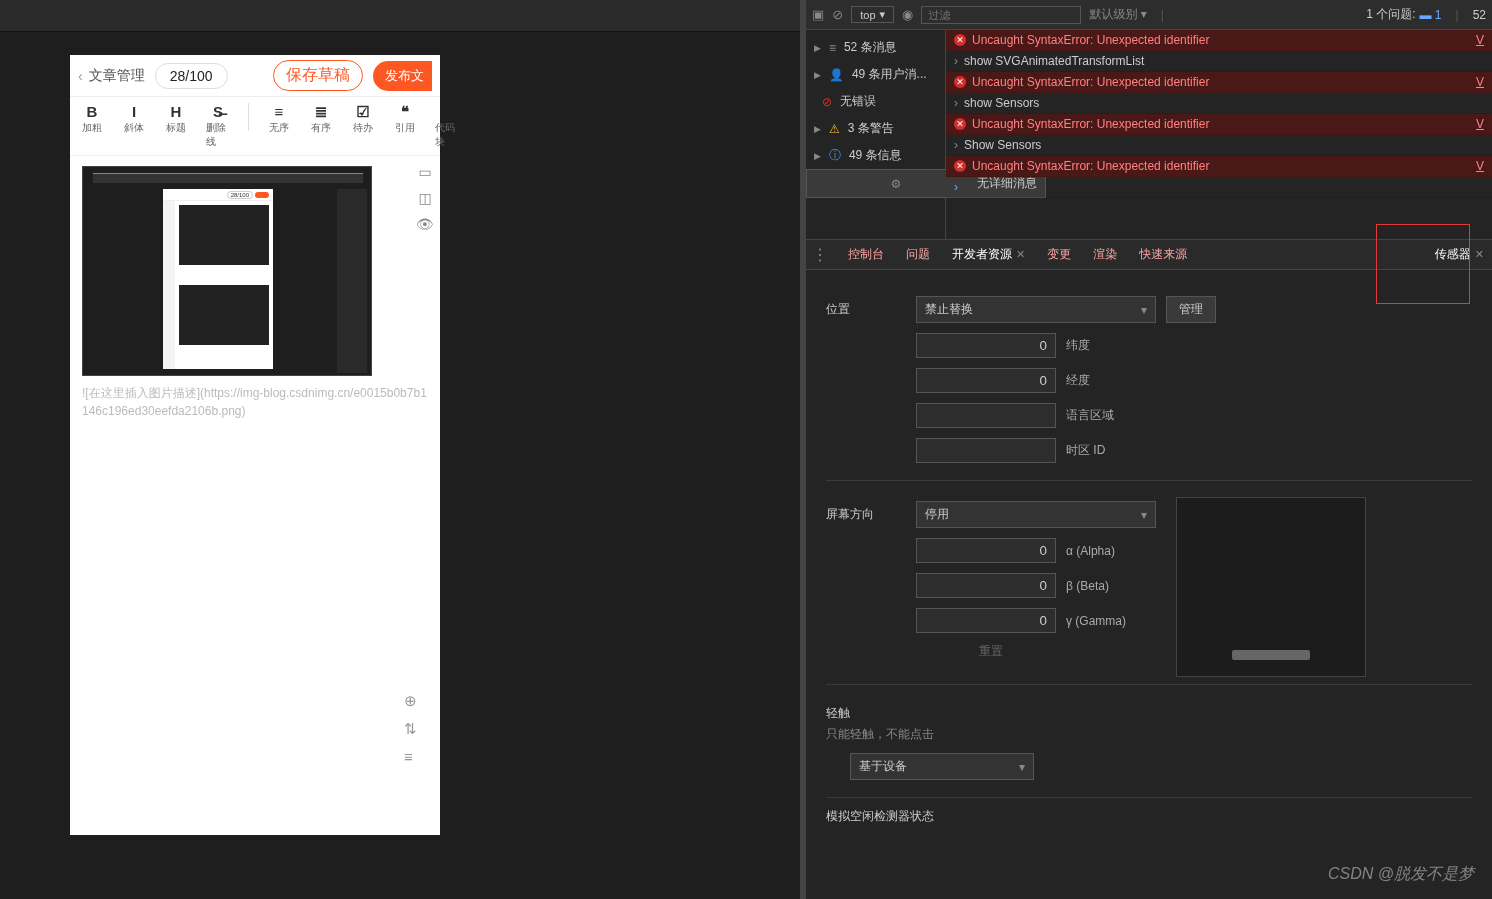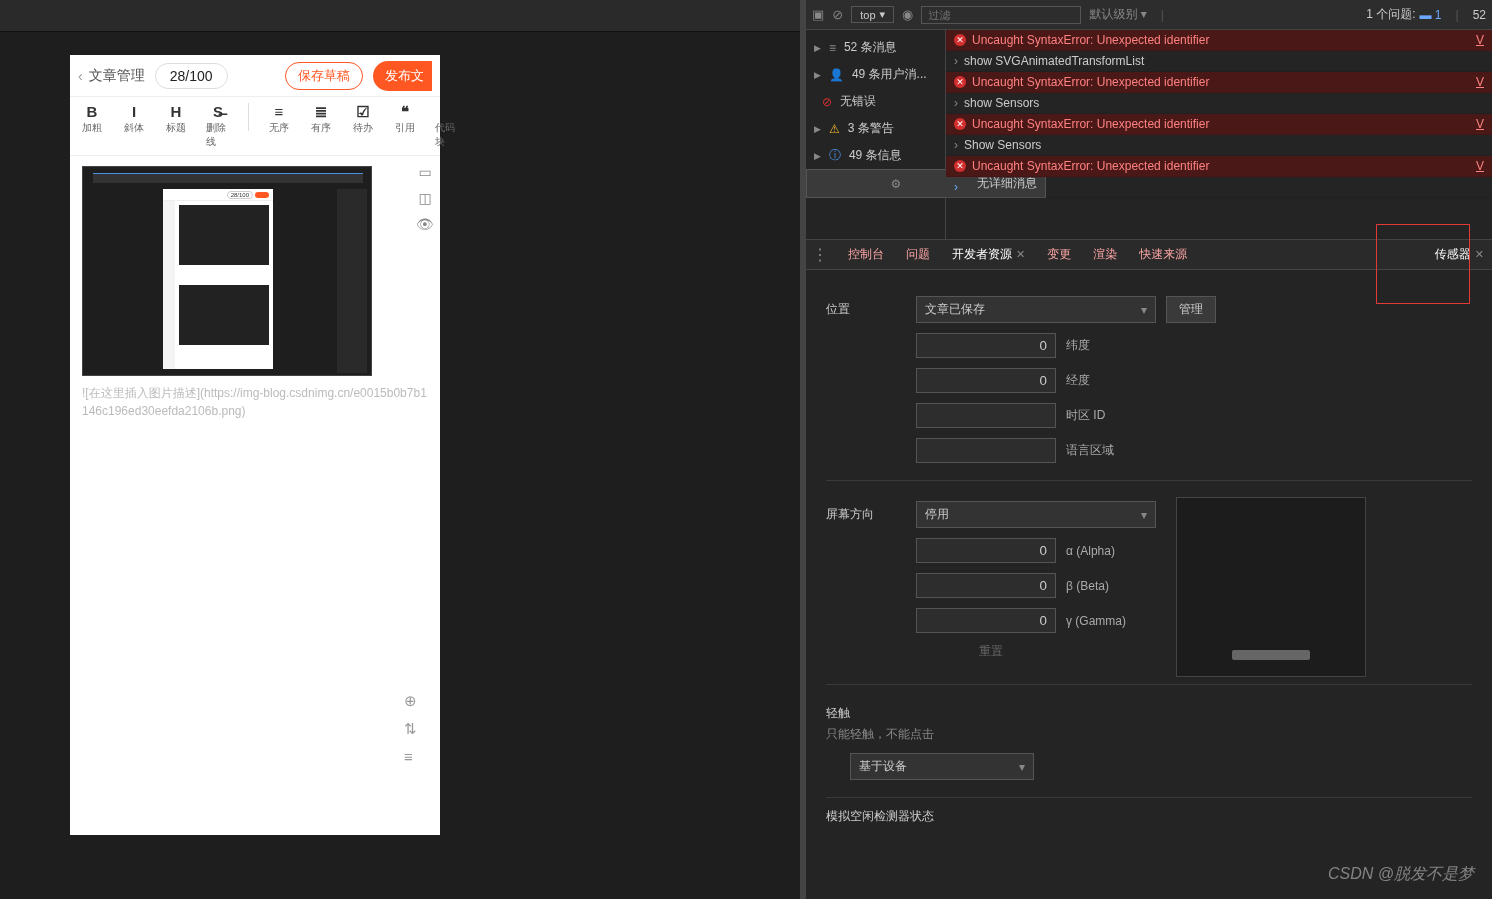--- a/index.html
+++ b/index.html
@@ -6,21 +6,21 @@
 body { background: #1a1a1a; width: 1492px; height: 899px; overflow: hidden; position: relative; }
 
 
 .left-area { position: absolute; left: 0; top: 0; width: 800px; height: 899px; background: #1e1e1e; }
 .left-area .top-strip { height: 32px; background: #2a2a2a; border-bottom: 1px solid #111; }
 .mobile-frame { position: absolute; left: 70px; top: 55px; width: 370px; height: 780px; background: #fff; display: flex; flex-direction: column; }
 .mobile-header { height: 42px; display: flex; align-items: center; padding: 0 8px; gap: 6px; border-bottom: 1px solid #eee; }
 .mobile-header .arrow { color: #999; font-size: 14px; }
 .mobile-header .title { color: #555; font-size: 14px; flex: 0 0 auto; }
 .mobile-header .counter { color: #222; font-size: 14px; padding: 4px 14px; border: 1px solid #ddd; border-radius: 20px; margin-left: 4px;}
-.mobile-header .save-draft { color: #ff5722; font-size: 13px; padding: 4px 12px; border: 1px solid #ff5722; border-radius: 20px; margin-left: auto; }
+.mobile-header .save-draft { color: #ff5722; font-size: 16px; padding: 4px 12px; border: 1px solid #ff5722; border-radius: 20px; margin-left: auto; }
 .mobile-header .publish { color: #fff; background: #ff5722; font-size: 13px; padding: 6px 8px 6px 12px; border-radius: 20px 0 0 20px; margin-left: 4px; }
 .toolbar { display: flex; padding: 6px 10px; gap: 18px; border-bottom: 1px solid #eee; }
 .tbitem { display: flex; flex-direction: column; align-items: center; font-size: 10px; color: #666; min-width: 24px; }
 .tbitem .ic { font-size: 15px; color: #333; font-weight: bold; height: 18px; }
 .mobile-content { flex: 1; padding: 10px 12px; position: relative; }
 .preview-img { width: 290px; height: 210px; background: #1e1e1e; border: 1px solid #444; position: relative; margin-bottom: 8px; }
 .preview-img .inner1 { position: absolute; left: 10px; top: 6px; width: 270px; height: 10px; background: #333; border-top:1px solid #4a90e2;}
 .preview-img .nested { position:absolute; left:80px; top:22px; width:110px; height:180px; background:#fff; }
 .preview-img .nested .nh{height:12px;border-bottom:1px solid #eee;display:flex;align-items:center;justify-content:flex-end;padding:0 4px;}
 .preview-img .nested .nh .dot{width:14px;height:6px;background:#ff5722;border-radius:3px;}
@@ -284,44 +284,44 @@
         <span class="x">✕</span>
       </span>
   </div>
   <div class="sensor-highlight" style="right:22px; top:224px;"></div>
 
   <div class="sensors-body">
     <div class="section">
       <div class="field-row">
         <span class="field-label">位置</span>
         <div class="sel">
-            <span>文章已保存</span>
+            <span>禁止替换</span>
             <span class="caret">▾</span>
           </div>
         <span class="btn">管理</span>
       </div>
       <div class="field-row">
           <span class="field-label"></span>
           <input class="num-input" value="0" style="">
           <span class="sub-label">纬度</span>
         </div>
       <div class="field-row">
           <span class="field-label"></span>
           <input class="num-input" value="0" style="">
           <span class="sub-label">经度</span>
         </div>
       <div class="field-row">
           <span class="field-label"></span>
           <input class="num-input" style="">
-          <span class="sub-label">时区 ID</span>
+          <span class="sub-label">语言区域</span>
         </div>
       <div class="field-row">
           <span class="field-label"></span>
           <input class="num-input" style="">
-          <span class="sub-label">语言区域</span>
+          <span class="sub-label">时区 ID</span>
         </div>
     </div>
 
     <div class="section">
       <div class="orient-row">
         <div class="orient-inputs">
           <div class="field-row">
             <span class="field-label">屏幕方向</span>
             <div class="sel">
                 <span>停用</span>

